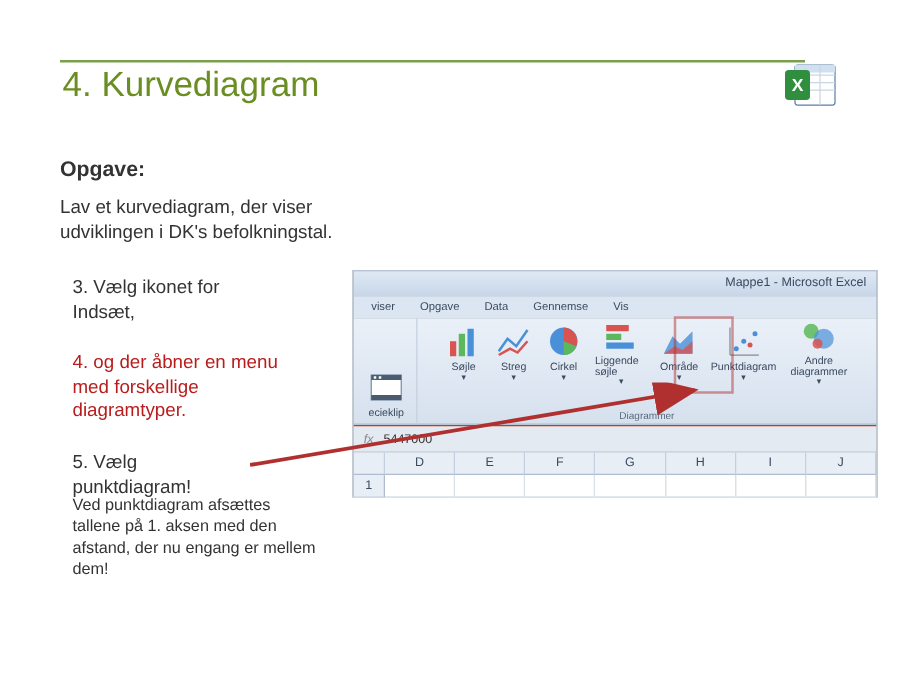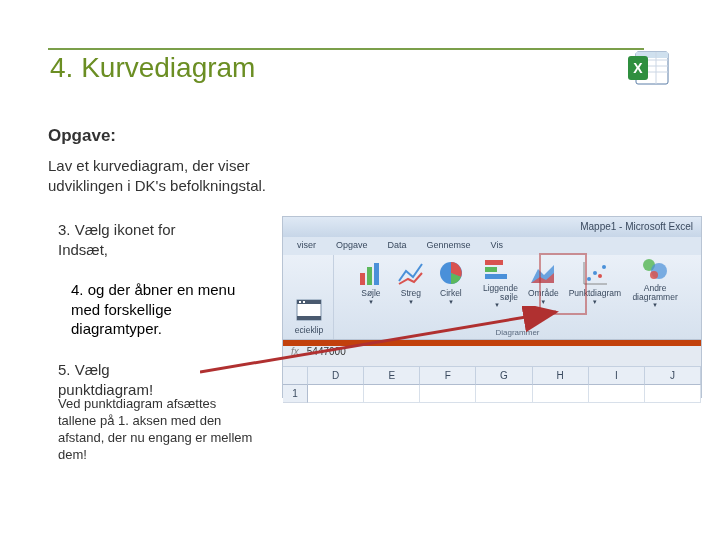--- a/index.html
+++ b/index.html
@@ -2,36 +2,36 @@
 <html><head>
 <meta charset="utf-8">
 <style>
 body{margin:0;padding:0;width:720px;height:540px;background:#fff;font-family:Verdana,Geneva,sans-serif;position:relative;overflow:hidden}
 .title-line{position:absolute;left:48px;top:48px;width:596px;border-bottom:2px solid #7b9f4a}
 .title{position:absolute;left:50px;top:52px;font-size:28px;color:#6b8e23;font-weight:400}
 .excel-icon{position:absolute;right:50px;top:50px;width:42px;height:36px}
 .opgave{position:absolute;left:48px;top:126px;font-size:17px;font-weight:700;color:#333}
 .opgave-text{position:absolute;left:48px;top:156px;width:270px;font-size:15px;color:#333;line-height:1.3}
 .step3{position:absolute;left:58px;top:220px;width:170px;font-size:15px;color:#333;line-height:1.3}
-.step4{position:absolute;left:71px;top:280px;width:190px;font-size:15px;color:#000000;line-height:1.3}
+.step4{position:absolute;left:58px;top:280px;width:190px;font-size:15px;color:#b91c1c;line-height:1.3}
 .step5{position:absolute;left:58px;top:360px;width:140px;font-size:15px;color:#333;line-height:1.3}
 .footnote{position:absolute;left:58px;top:396px;width:200px;font-size:13px;color:#333;line-height:1.3}
 .screenshot{position:absolute;left:282px;top:216px;width:418px;height:180px;background:#a3a3a3;border:1px solid #b8c4d4}
 .titlebar{height:20px;background:linear-gradient(#dfe9f5,#c7d6e8);font-size:10px;text-align:right;padding-right:8px;line-height:20px;color:#3a4a5f}
 .ribbon-tabs{height:18px;background:#dce6f2;display:flex;font-size:9px;color:#3a4a5f;padding-left:4px}
 .ribbon-tabs span{padding:3px 10px 0;cursor:default}
 .ribbon{height:84px;background:linear-gradient(#eaf0f8,#d6e1ee);display:flex;align-items:stretch;border-bottom:1px solid #b8c4d4;padding-left:2px}
 .group{display:flex;flex-direction:column;align-items:center;justify-content:flex-end;padding:4px 6px 2px;border-right:1px solid #c4d0e0}
 .group:last-child{border-right:none}
 .chart-row{display:flex;gap:2px;flex:1;align-items:center}
 .chart-btn{display:flex;flex-direction:column;align-items:center;font-size:8.5px;color:#3a4a5f;padding:2px 4px;cursor:default}
 .chart-btn .ico{width:30px;height:28px;margin-bottom:1px}
 .chart-btn .dd{font-size:7px;color:#3a4a5f}
 .grp-label{font-size:8px;color:#5a6a7f;margin-top:17px}
-.fbar{height:20px;background:#e4eaf2;display:flex;align-items:flex-start;font-size:10px;color:#333;padding-left:8px;border-top:6px solid #c2410c;border-bottom:1px solid #c4d0e0}
+.fbar{height:20px;background:#e4eaf2;display:flex;align-items:center;font-size:10px;color:#333;padding-left:8px;border-top:1px solid #c2410c;border-bottom:1px solid #c4d0e0}
 .fbar .fx{font-style:italic;color:#888;margin-right:8px}
 .cols{height:18px;display:flex;background:#e8eef6;font-size:10px;color:#3a4a5f}
 .cols .rh{width:24px;border-right:1px solid #c4d0e0;border-bottom:1px solid #b0bccf}
 .cols span{flex:1;text-align:center;border-right:1px solid #c4d0e0;border-bottom:1px solid #b0bccf;line-height:18px}
 .row1{height:18px;display:flex;font-size:10px}
 .row1 .rh{width:24px;text-align:center;background:#e8eef6;border-right:1px solid #b0bccf;border-bottom:1px solid #d0d8e4;line-height:18px;color:#3a4a5f}
 .row1 span{flex:1;border-right:1px solid #d8e0ea;border-bottom:1px solid #d8e0ea;background:#fff}
 .arrow{position:absolute;left:200px;top:306px;pointer-events:none}
 .punkt-hl{position:absolute;outline:2px solid rgba(180,50,50,.5);width:44px;height:58px;left:541px;top:255px;pointer-events:none}
 </style>
@@ -110,21 +110,21 @@
             </svg>
           <span>Cirkel</span>
             <span class="dd">▾</span>
         </div>
         <div class="chart-btn">
           <svg class="ico" viewBox="0 0 30 28">
               <rect x="3" y="5" width="18" height="5" fill="#d9534f"></rect>
               <rect x="3" y="12" width="12" height="5" fill="#5cb85c"></rect>
               <rect x="3" y="19" width="22" height="5" fill="#4a90d9"></rect>
             </svg>
-          <span style="max-width:42px;white-space:normal;text-align:right;line-height:1">Liggende søjle</span>
+          <span style="max-width:42px;white-space:normal;text-align:left;line-height:1">Liggende søjle</span>
             <span class="dd">▾</span>
         </div>
         <div class="chart-btn">
           <svg class="ico" viewBox="0 0 30 28">
               <path d="M3 24 L10 10 L16 16 L26 6 L26 24 Z" fill="#4a90d9" opacity=".8"></path>
               <path d="M3 24 L12 18 L18 21 L26 14 L26 24 Z" fill="#d9534f" opacity=".8"></path>
             </svg>
           <span>Område</span>
             <span class="dd">▾</span>
         </div>

